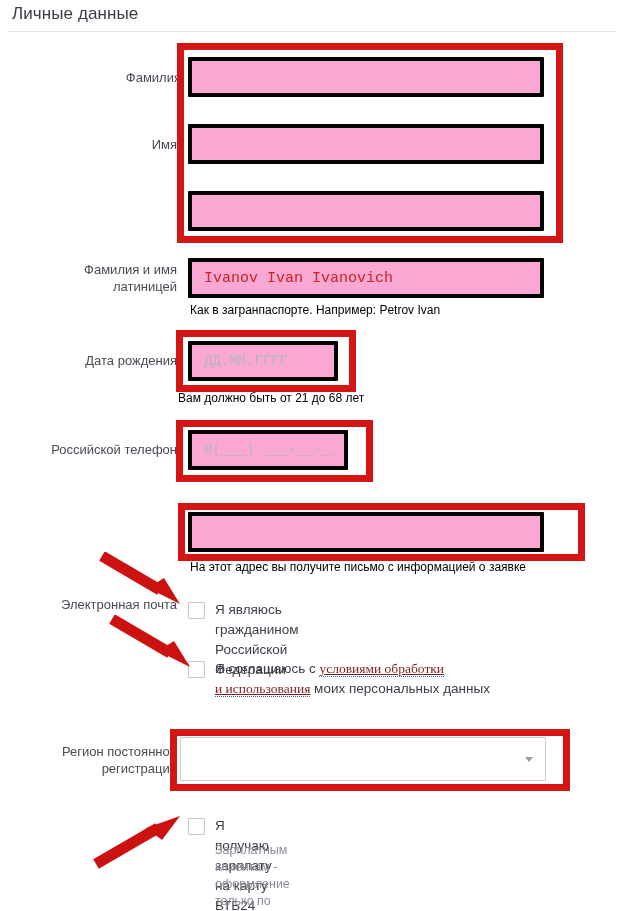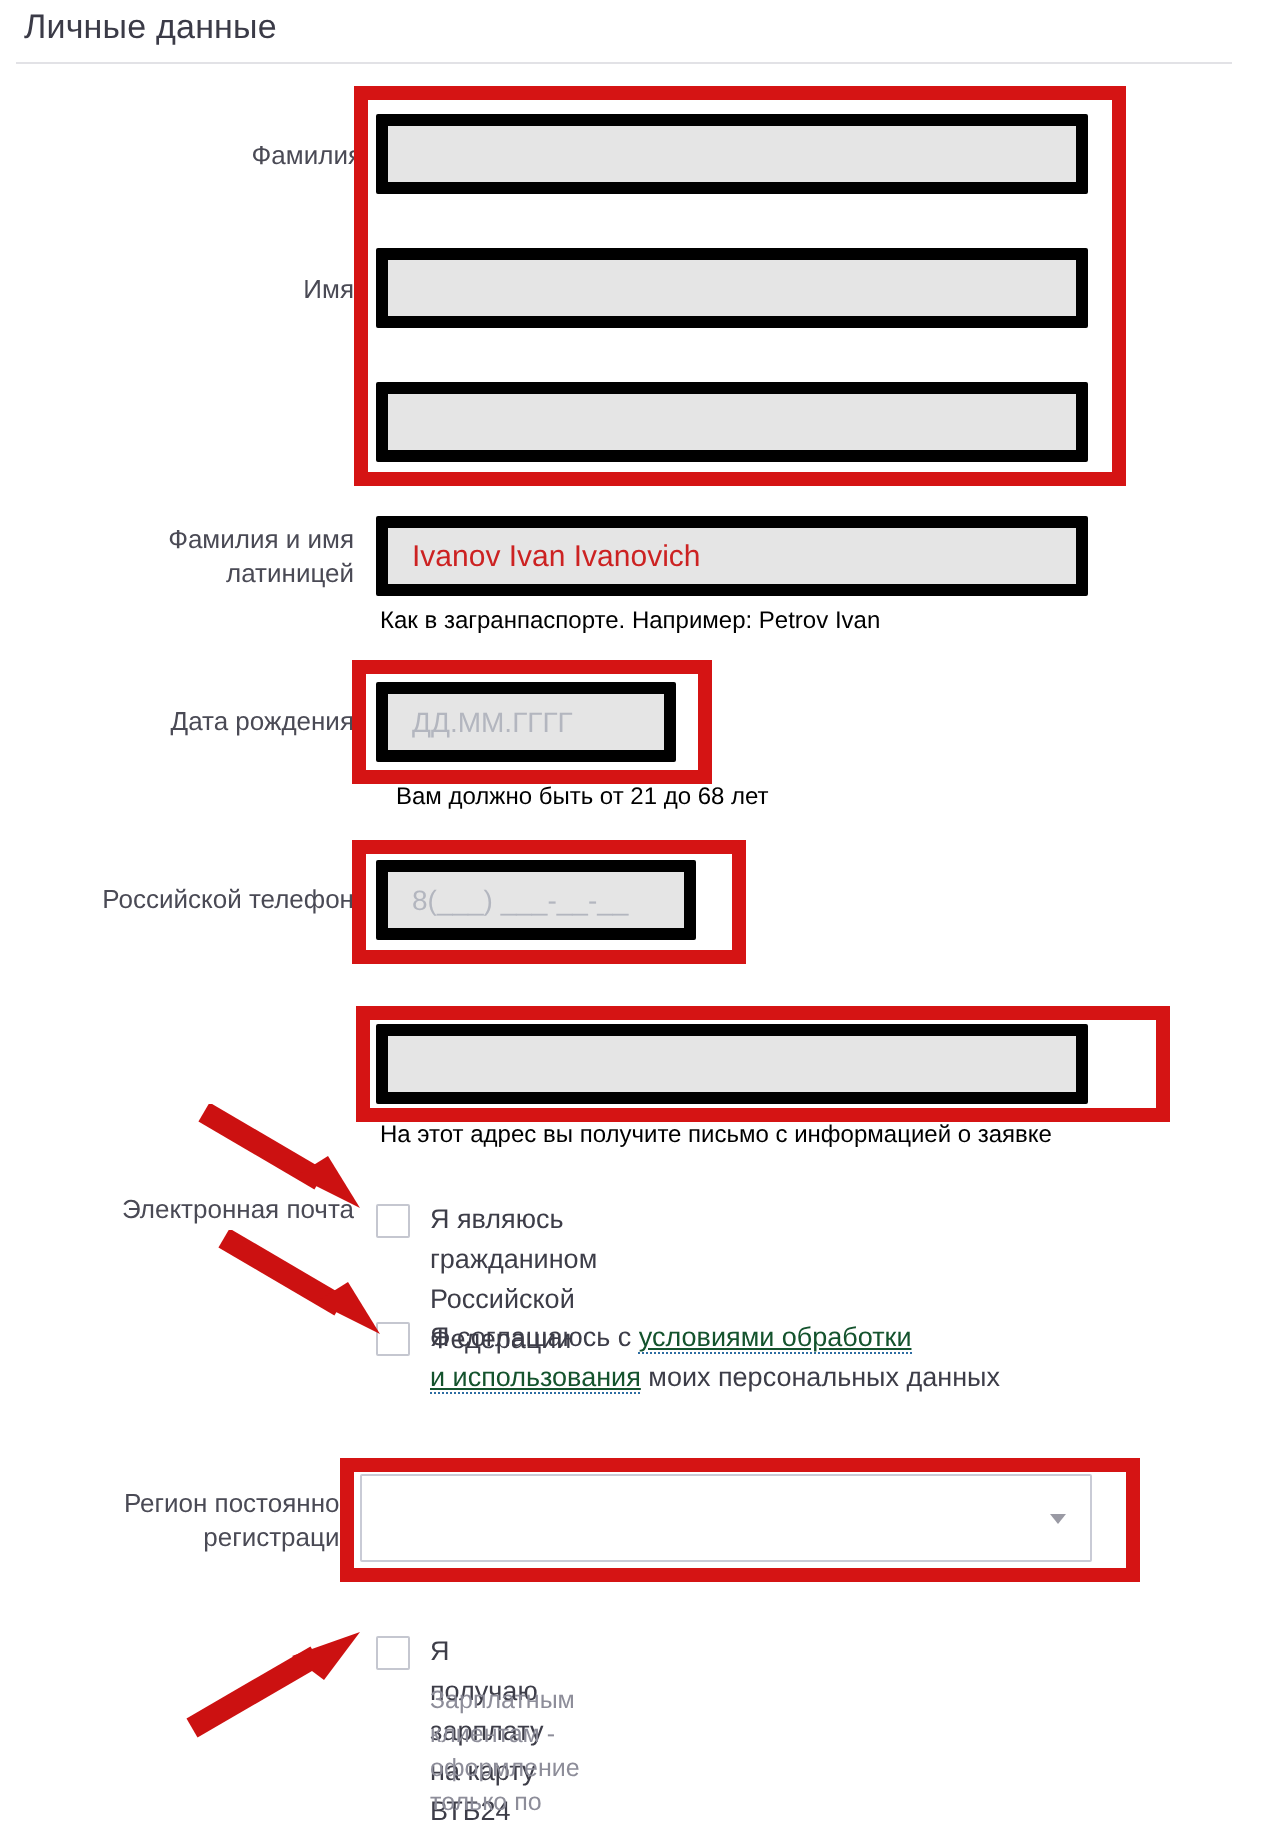--- a/index.html
+++ b/index.html
@@ -47,24 +47,24 @@
     position: absolute;
     text-align: right;
     font-size: 13px;
     line-height: 17px;
     color: #4a4a55;
     white-space: pre-line;
   }
   .text-input {
     position: absolute;
     box-sizing: border-box;
-    background: #e5e5e5;
-    border: 6px solid #000000;
+    background: #f9a8d4;
+    border: 4px solid #000000;
     border-radius: 1px;
-    font-family: Liberation Sans, sans-serif;
+    font-family: Liberation Mono, monospace;
     font-size: 14px;
     color: #333333;
     padding: 0 12px;
     outline: none;
   }
   .text-input::placeholder {
     color: #b3b6bf;
     opacity: 1;
   }
   .text-input.redvalue {
@@ -117,22 +117,23 @@
   .cb-label {
     position: absolute;
     left: 27px;
     top: -2px;
     font-size: 13.5px;
     line-height: 20px;
     color: #3d3d48;
     white-space: pre-line;
   }
   .cb-label .lnk {
-    color: #14532d;
+    color: #7f1d1d;
     border-bottom: 1px dotted #2d6ca2;
+    font-family: Liberation Serif, serif;
   }
   .cb-sub {
     position: absolute;
     left: 27px;
     font-size: 12.5px;
     line-height: 17px;
     color: #8d8d99;
     white-space: pre-line;
   }
 
@@ -168,21 +169,21 @@
 
   <input class="text-input" type="text" style="left: 188px; top: 191px; width: 356px; height: 40px;" placeholder="">
 
   <div class="field-label" style="left:40px; top:261px; width:137px;">Фамилия и имя
 латиницей</div>
   <input class="text-input redvalue" type="text" style="left: 188px; top: 258px; width: 356px; height: 40px;" placeholder="" value="Ivanov Ivan Ivanovich">
   <div class="hint" style="left:190px; top:303px;">Как в загранпаспорте. Например: Petrov Ivan</div>
 
   <div class="field-label" style="left:40px; top:352px; width:137px;">Дата рождения</div>
   <input class="text-input" type="text" style="left: 188px; top: 341px; width: 150px; height: 40px;" placeholder="ДД.ММ.ГГГГ">
-  <div class="hint" style="left:198px; top:391px;">Вам должно быть от 21 до 68 лет</div>
+  <div class="hint" style="left:178px; top:391px;">Вам должно быть от 21 до 68 лет</div>
 
   <div class="field-label" style="left:20px; top:441px; width:157px;">Российской телефон</div>
   <input class="text-input" type="text" style="left: 188px; top: 430px; width: 160px; height: 40px;" placeholder="8(___) ___-__-__">
 
   <div class="field-label" style="left:20px; top:548px; width:157px;margin-top:48px;">Электронная почта</div>
   <input class="text-input" type="text" style="left: 188px; top: 512px; width: 356px; height: 40px;" placeholder="">
   <div class="hint" style="left:190px; top:560px;">На этот адрес вы получите письмо с информацией о заявке</div>
 
   <div class="cb-row" style="left:188px; top:602px;">
     <span class="cb-box"></span>

